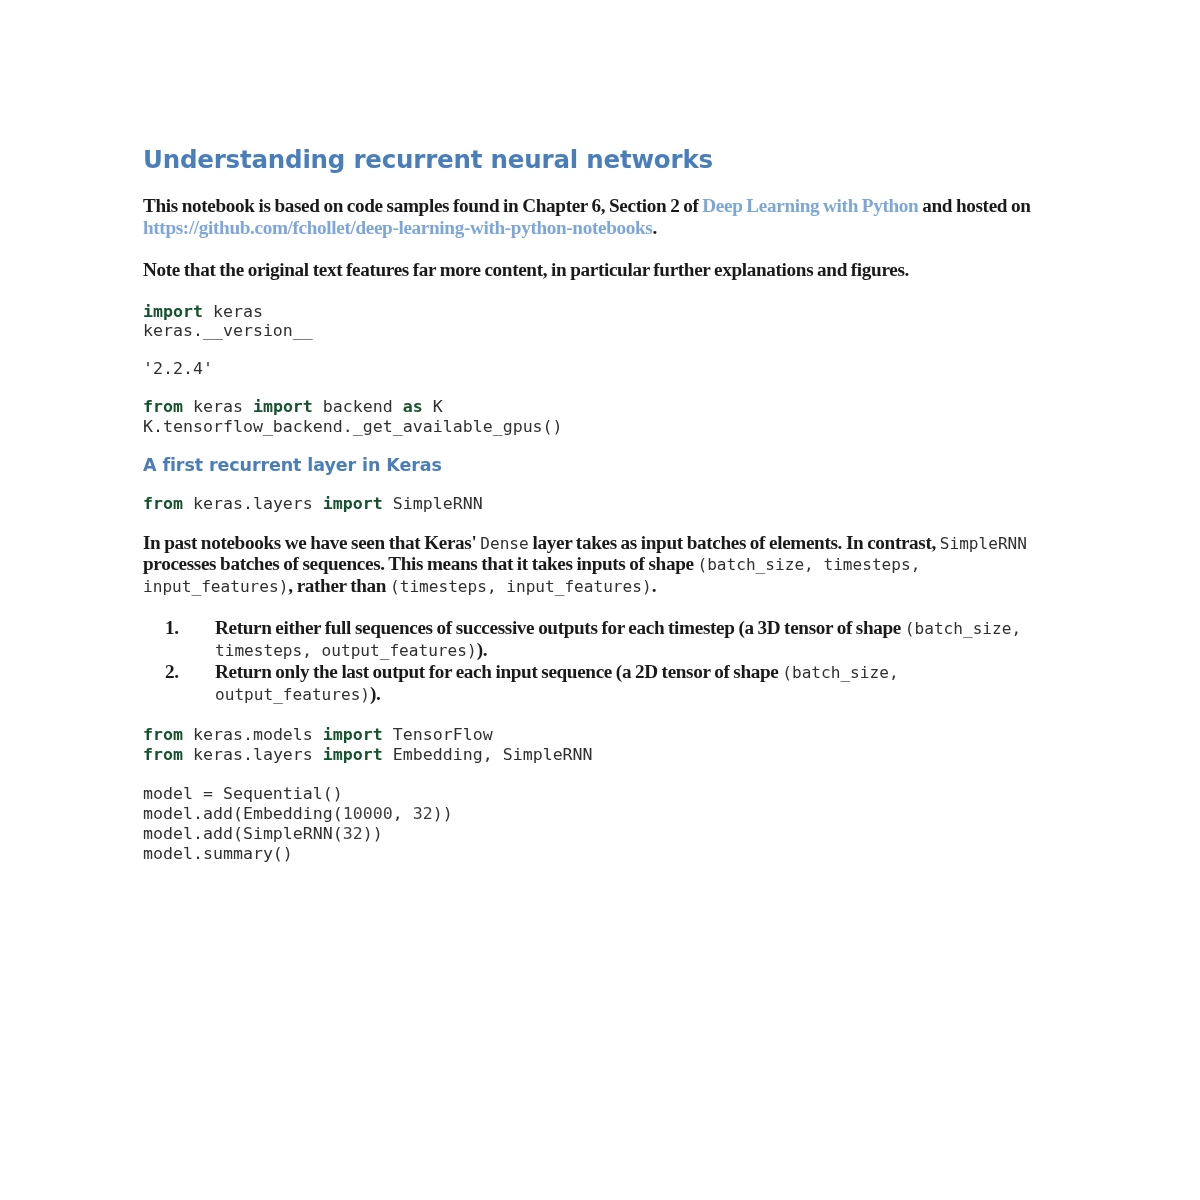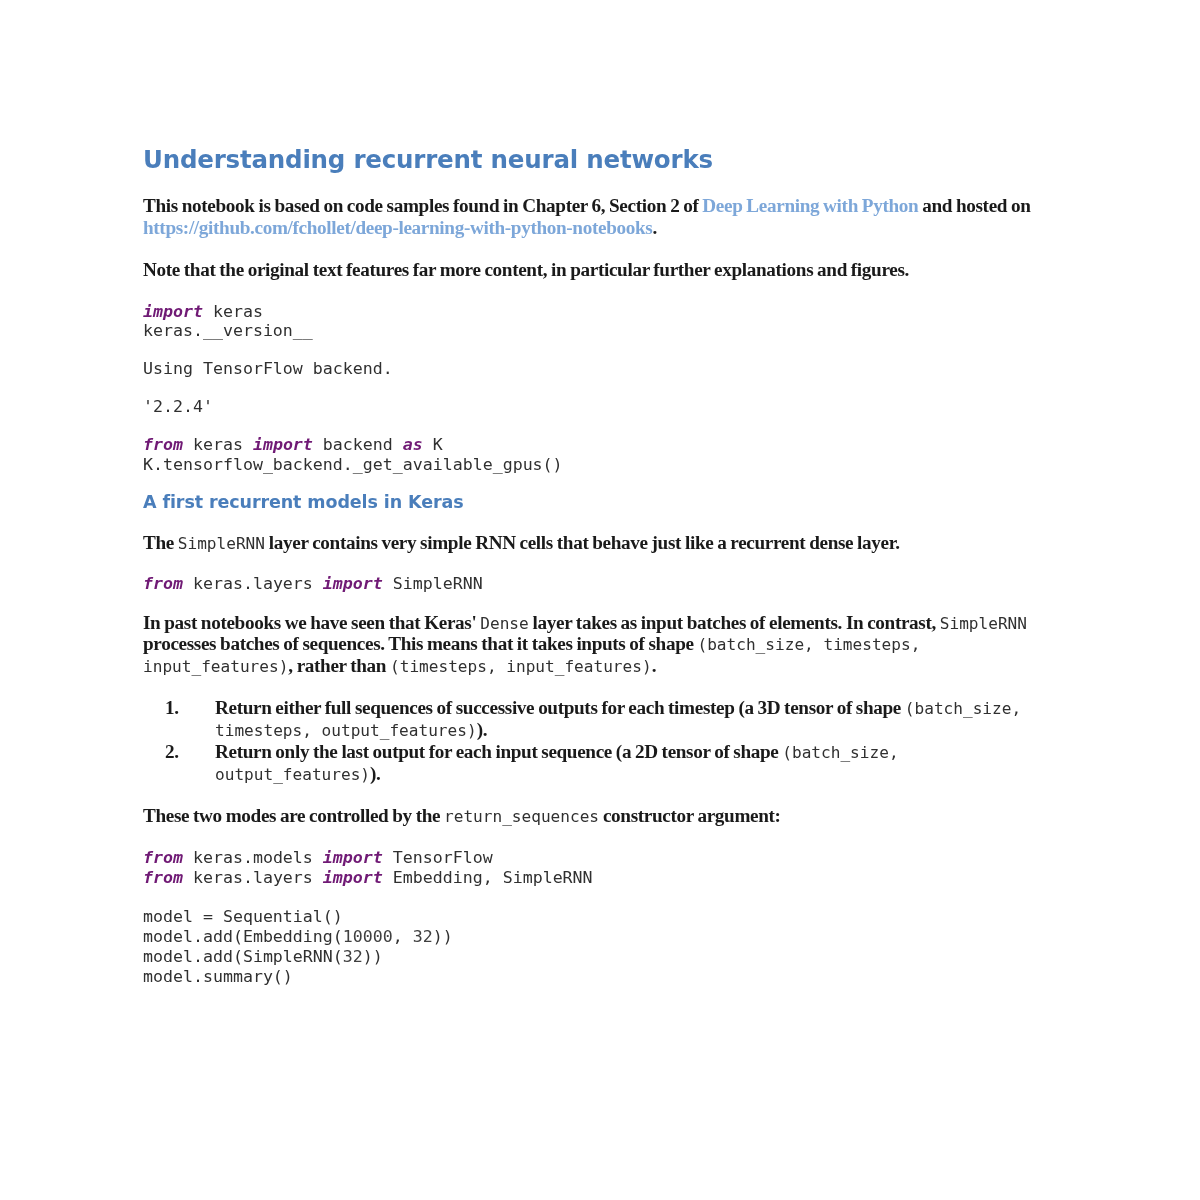--- a/index.html
+++ b/index.html
@@ -81,23 +81,22 @@
     line-height: 19.8px;
     color: #303030;
     margin: 0 0 18px 0;
     white-space: pre;
     letter-spacing: 0px;
   }
   pre.outblock {
     margin-bottom: 18px;
   }
   .kw {
-    color: #701a75;
+    color: #14532d;
     font-weight: bold;
-    font-style: italic;
   }
   .num {
     color: #404040;
   }
 
   
   ol.modes {
     margin: 0 0 21px 0;
     padding: 0;
     list-style: none;
@@ -135,43 +134,40 @@
 
     <h1 class="doc-title">Understanding recurrent neural networks</h1>
 
     <p class="para"><span>This notebook is based on code samples found in Chapter 6, Section 2 of </span><a class="link" href="#">Deep Learning with Python</a><span> and hosted on </span><a class="link" href="#">https://github.com/fchollet/deep-learning-with-python-notebooks</a><span>.</span></p>
 
     <p class="para">Note that the original text features far more content, in particular further explanations and figures.</p>
 
     <pre class="codeblock"><span class="kw">import</span><span> keras</span>
 <span>keras.__version__</span></pre>
 
-    <pre class="outblock">Using TensorFlow backend.</pre>
 
     <pre class="outblock">'2.2.4'</pre>
 
     <pre class="codeblock"><span class="kw">from</span><span> keras </span><span class="kw">import</span><span> backend </span><span class="kw">as</span><span> K</span>
 <span>K.tensorflow_backend._get_available_gpus()</span></pre>
 
 
-    <h2 class="doc-subtitle">A first recurrent models in Keras</h2>
+    <h2 class="doc-subtitle">A first recurrent layer in Keras</h2>
 
-    <p class="para"><span>The </span><code class="inline">SimpleRNN</code><span> layer contains very simple RNN cells that behave just like a recurrent dense layer.</span></p>
 
     <pre class="codeblock"><span class="kw">from</span><span> keras.layers </span><span class="kw">import</span><span> SimpleRNN</span></pre>
 
     <p class="para"><span>In past notebooks we have seen that Keras' </span><code class="inline">Dense</code><span> layer takes as input batches of elements. In contrast, </span><code class="inline">SimpleRNN</code><span> processes batches of sequences. This means that it takes inputs of shape </span><code class="inline">(batch_size, timesteps, input_features)</code><span>, rather than </span><code class="inline">(timesteps, input_features)</code><span>.</span></p>
 
 
     <ol class="modes">
       <li style="--marker: &quot;1.&quot;;"><span>Return either full sequences of successive outputs for each timestep (a 3D tensor of shape </span><code class="inline">(batch_size, timesteps, output_features)</code><span>).</span></li>
       <li style="--marker: &quot;2.&quot;;"><span>Return only the last output for each input sequence (a 2D tensor of shape </span><code class="inline">(batch_size, output_features)</code><span>).</span></li>
     </ol>
 
-    <p class="para"><span>These two modes are controlled by the </span><code class="inline">return_sequences</code><span> constructor argument:</span></p>
 
     <pre class="codeblock"><span class="kw">from</span><span> keras.models </span><span class="kw">import</span><span> TensorFlow</span>
 <span class="kw">from</span><span> keras.layers </span><span class="kw">import</span><span> Embedding, SimpleRNN</span>
 
 <span>model = Sequential()</span>
 <span>model.add(Embedding(</span><span class="num">10000</span><span>, </span><span class="num">32</span><span>))</span>
 <span>model.add(SimpleRNN(</span><span class="num">32</span><span>))</span>
 <span>model.summary()</span></pre>
 
   </div>

